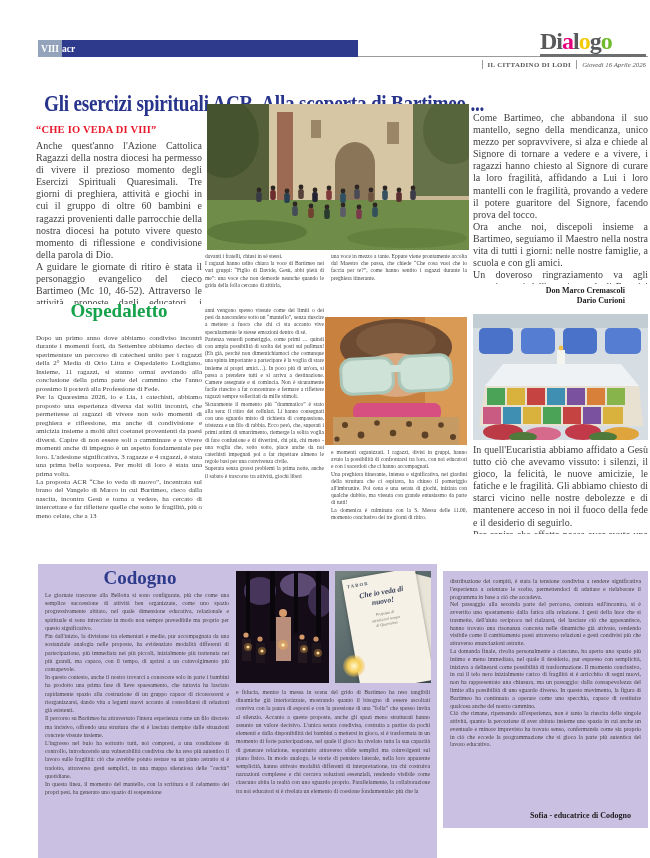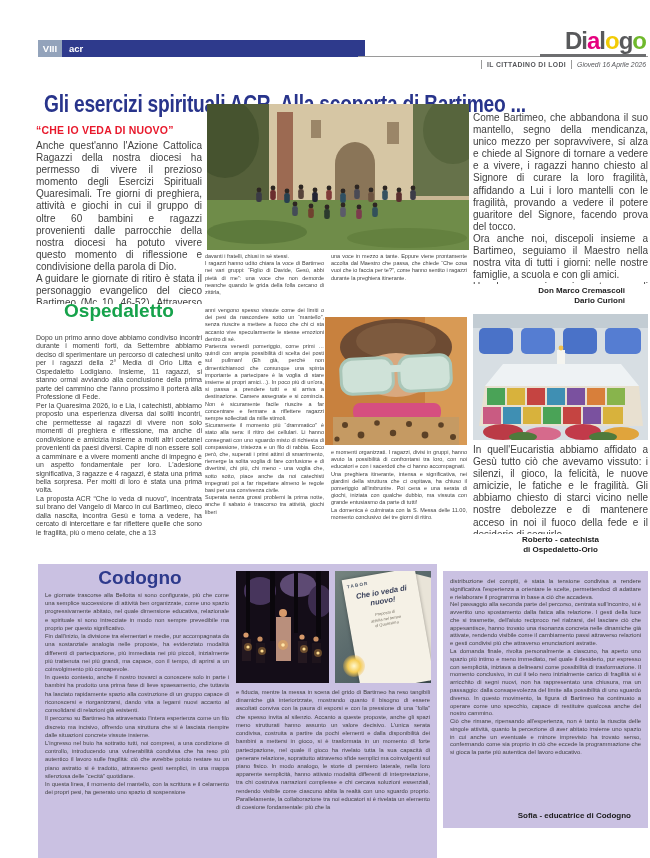--- a/index.html
+++ b/index.html
@@ -1,31 +1,31 @@
 <!DOCTYPE html>
 <html><head>
 <meta charset="utf-8">
 <style>
   html,body{margin:0;padding:0;background:#ddd;}
   .page{position:relative;width:650px;height:858px;background:#fff;margin:0 auto;
-        font-family:Liberation Sans, sans-serif;overflow:hidden;color:#3d3d3d;}
+        font-family:Liberation Serif, serif;overflow:hidden;color:#3d3d3d;}
   .abs{position:absolute;}
   .jt{text-align:justify;white-space:pre-line;overflow:hidden;color:#3f3f3f;}
   .fA{font-size:10px;line-height:1.21;}          
   .fB{font-size:5.5px;line-height:1.31;}          
   .fC{font-size:5.8px;line-height:1.42;}          
   .fD{font-size:5.9px;line-height:1.32;}          
   .tab{display:flex;height:17px;}
   .tab .viii{width:24px;background:#93a3bb;color:#fff;font-weight:bold;font-size:9.5px;
              display:flex;align-items:center;justify-content:center;}
   .tab .acr{width:296px;background:#2e3a8c;color:#fff;font-weight:bold;font-size:9.5px;
-            display:flex;align-items:center;padding-left:7px;}
+            display:flex;align-items:center;}
   .hairline{height:1px;background:#9a9a9a;}
   .logo{font-weight:bold;font-size:24px;letter-spacing:-1px;color:#58595b;
-        border-bottom:3px solid #6d6e70;padding-bottom:1px;text-align:right;line-height:1;}
+        border-bottom:3px solid #6d6e70;padding-bottom:1px;text-align:left;line-height:1;}
   .credit{display:flex;justify-content:flex-end;align-items:stretch;font-size:6.8px;color:#55565a;}
   .credit .paper{font-weight:bold;letter-spacing:.4px;border-left:1px solid #9a9a9a;
                  border-right:1px solid #9a9a9a;padding:1px 5px;}
   .credit .date{font-style:italic;padding:1px 2px 1px 5px;}
   .headline{color:#28348b;font-weight:bold;font-size:24px;white-space:nowrap;
             transform:scaleX(.8);transform-origin:left center;letter-spacing:-.3px;}
   .kicker{color:#e8192c;font-weight:bold;font-size:10.5px;letter-spacing:.2px;}
   .sec-green{color:#16a24b;font-weight:bold;font-size:19px;text-align:center;}
   .sec-blue{color:#2e3a8c;font-weight:bold;font-size:19px;text-align:center;}
   .sig{font-weight:bold;color:#1c1c1c;font-size:8px;line-height:1.25;white-space:pre-line;}
@@ -55,21 +55,21 @@
   <div class="abs hairline" style="left:358px;top:56px;width:290px;"></div>
   <div class="abs logo" style="left:540px;top:29px;width:106px;"><span style="color: rgb(88, 89, 91);">D</span><span style="color: rgb(88, 89, 91);">i</span><span style="color: rgb(230, 0, 126);">a</span><span style="color: rgb(88, 89, 91);">l</span><span style="color: rgb(242, 203, 5);">o</span><span style="color: rgb(88, 89, 91);">g</span><span style="color: rgb(111, 185, 44);">o</span></div>
   <div class="abs credit" style="left:330px;top:60px;width:318px;">
     <span class="paper">IL CITTADINO DI LODI</span>
     <span class="date">Giovedì 16 Aprile 2026</span>
   </div>
 
   <div class="abs" style="left:44px;top:90px;width:590px;">
     <span class="headline" style="display:inline-block;">Gli esercizi spirituali ACR. Alla scoperta di Bartimeo ...</span>
   </div>
-  <div class="abs kicker" style="left:36px;top:124px;">“CHE IO VEDA DI NUOVO”</div>
+  <div class="abs kicker" style="left:36px;top:124px;">“CHE IO VEDA DI VIII”</div>
 
   <div class="abs jt fA" style="left:36px;top:140px;width:166px;height:164px;">Anche quest'anno l'Azione Cattolica Ragazzi della nostra diocesi ha permesso di vivere il prezioso momento degli Esercizi Spirituali Quaresimali. Tre giorni di preghiera, attività e giochi in cui il gruppo di oltre 60 bambini e ragazzi provenienti dalle parrocchie della nostra diocesi ha potuto vivere questo momento di riflessione e condivisione della parola di Dio.
 A guidare le giornate di ritiro è stata il personaggio evangelico del cieco Bartimeo (Mc 10, 46-52). Attraverso le attività proposte dagli educatori, i ragazzi hanno potuto immedesimarsi nel racconto dell'evangelista Marco, compiendo lo stesso cammino di guarigione di Bartimeo. Tanti sono stati i simboli che hanno accompagnato il cammino degli Esercizi: il mantello di Bartimeo in cui i ragazzi hanno deposto le loro paure e fragilità che li rendono “ciechi”</div>
 
   <svg class="abs" style="left:207px;top:104px;" width="262" height="146" viewBox="0 0 262 146">
     <defs>
         <g id="pp">
           <circle cx="0" cy="-6" r="2.4" fill="#2d2622"></circle>
           <rect x="-2.8" y="-4" width="5.6" height="10" rx="2.2"></rect>
         </g>
@@ -185,22 +185,20 @@
         <circle cx="128" cy="120" r="3"></circle>
         <circle cx="12" cy="122" r="2.6"></circle>
     </g>
   </svg>
   <div class="abs jt fB" style="left:331px;top:449px;width:136px;height:110px;">e momenti organizzati. I ragazzi, divisi in gruppi, hanno avuto la possibilità di confrontarsi tra loro, con noi educatori e con i sacerdoti che ci hanno accompagnati.
 Una preghiera itinerante, intensa e significativa, nei giardini della struttura che ci ospitava, ha chiuso il pomeriggio all'imbrunire. Poi cena e una serata di giochi, iniziata con qualche dubbio, ma vissuta con grande entusiasmo da parte di tutti!
 La domenica è culminata con la S. Messa delle 11.00, momento conclusivo dei tre giorni di ritiro.</div>
 
   <div class="abs jt fA" style="left:473px;top:444px;width:175px;height:90px;">In quell'Eucaristia abbiamo affidato a Gesù tutto ciò che avevamo vissuto: i silenzi, il gioco, la felicità, le nuove amicizie, le fatiche e le fragilità. Gli abbiamo chiesto di starci vicino nelle nostre debolezze e di mantenere acceso in noi il fuoco della fede e il desiderio di seguirlo.
 Per capire che effetto possa aver avuto una esperienza di questo tipo e quanto sia andata in profondità, dovremo aspettare…con pazienza e affidamento.</div>
-  <div class="abs sig" style="left:473px;top:535px;width:175px;text-align:center;">Roberto - catechista
-di Ospedaletto-Orio</div>
 
   <div class="abs lavbox" style="left:38px;top:564px;width:399px;height:297px;">
     <div class="abs sec-blue" style="left:4px;top:3px;width:196px;">Codogno</div>
 
     <svg class="abs" style="left:198px;top:7px;" width="93" height="112" viewBox="0 0 93 112">
       <rect width="93" height="112" fill="#140d18"></rect>
       <ellipse cx="24" cy="20" rx="16" ry="14" fill="#47355c"></ellipse>
       <ellipse cx="62" cy="14" rx="18" ry="12" fill="#5d4a73"></ellipse>
       <ellipse cx="84" cy="30" rx="12" ry="16" fill="#3c2c4e"></ellipse>
       <rect x="10" y="0" width="4" height="64" fill="#0a070c"></rect>

